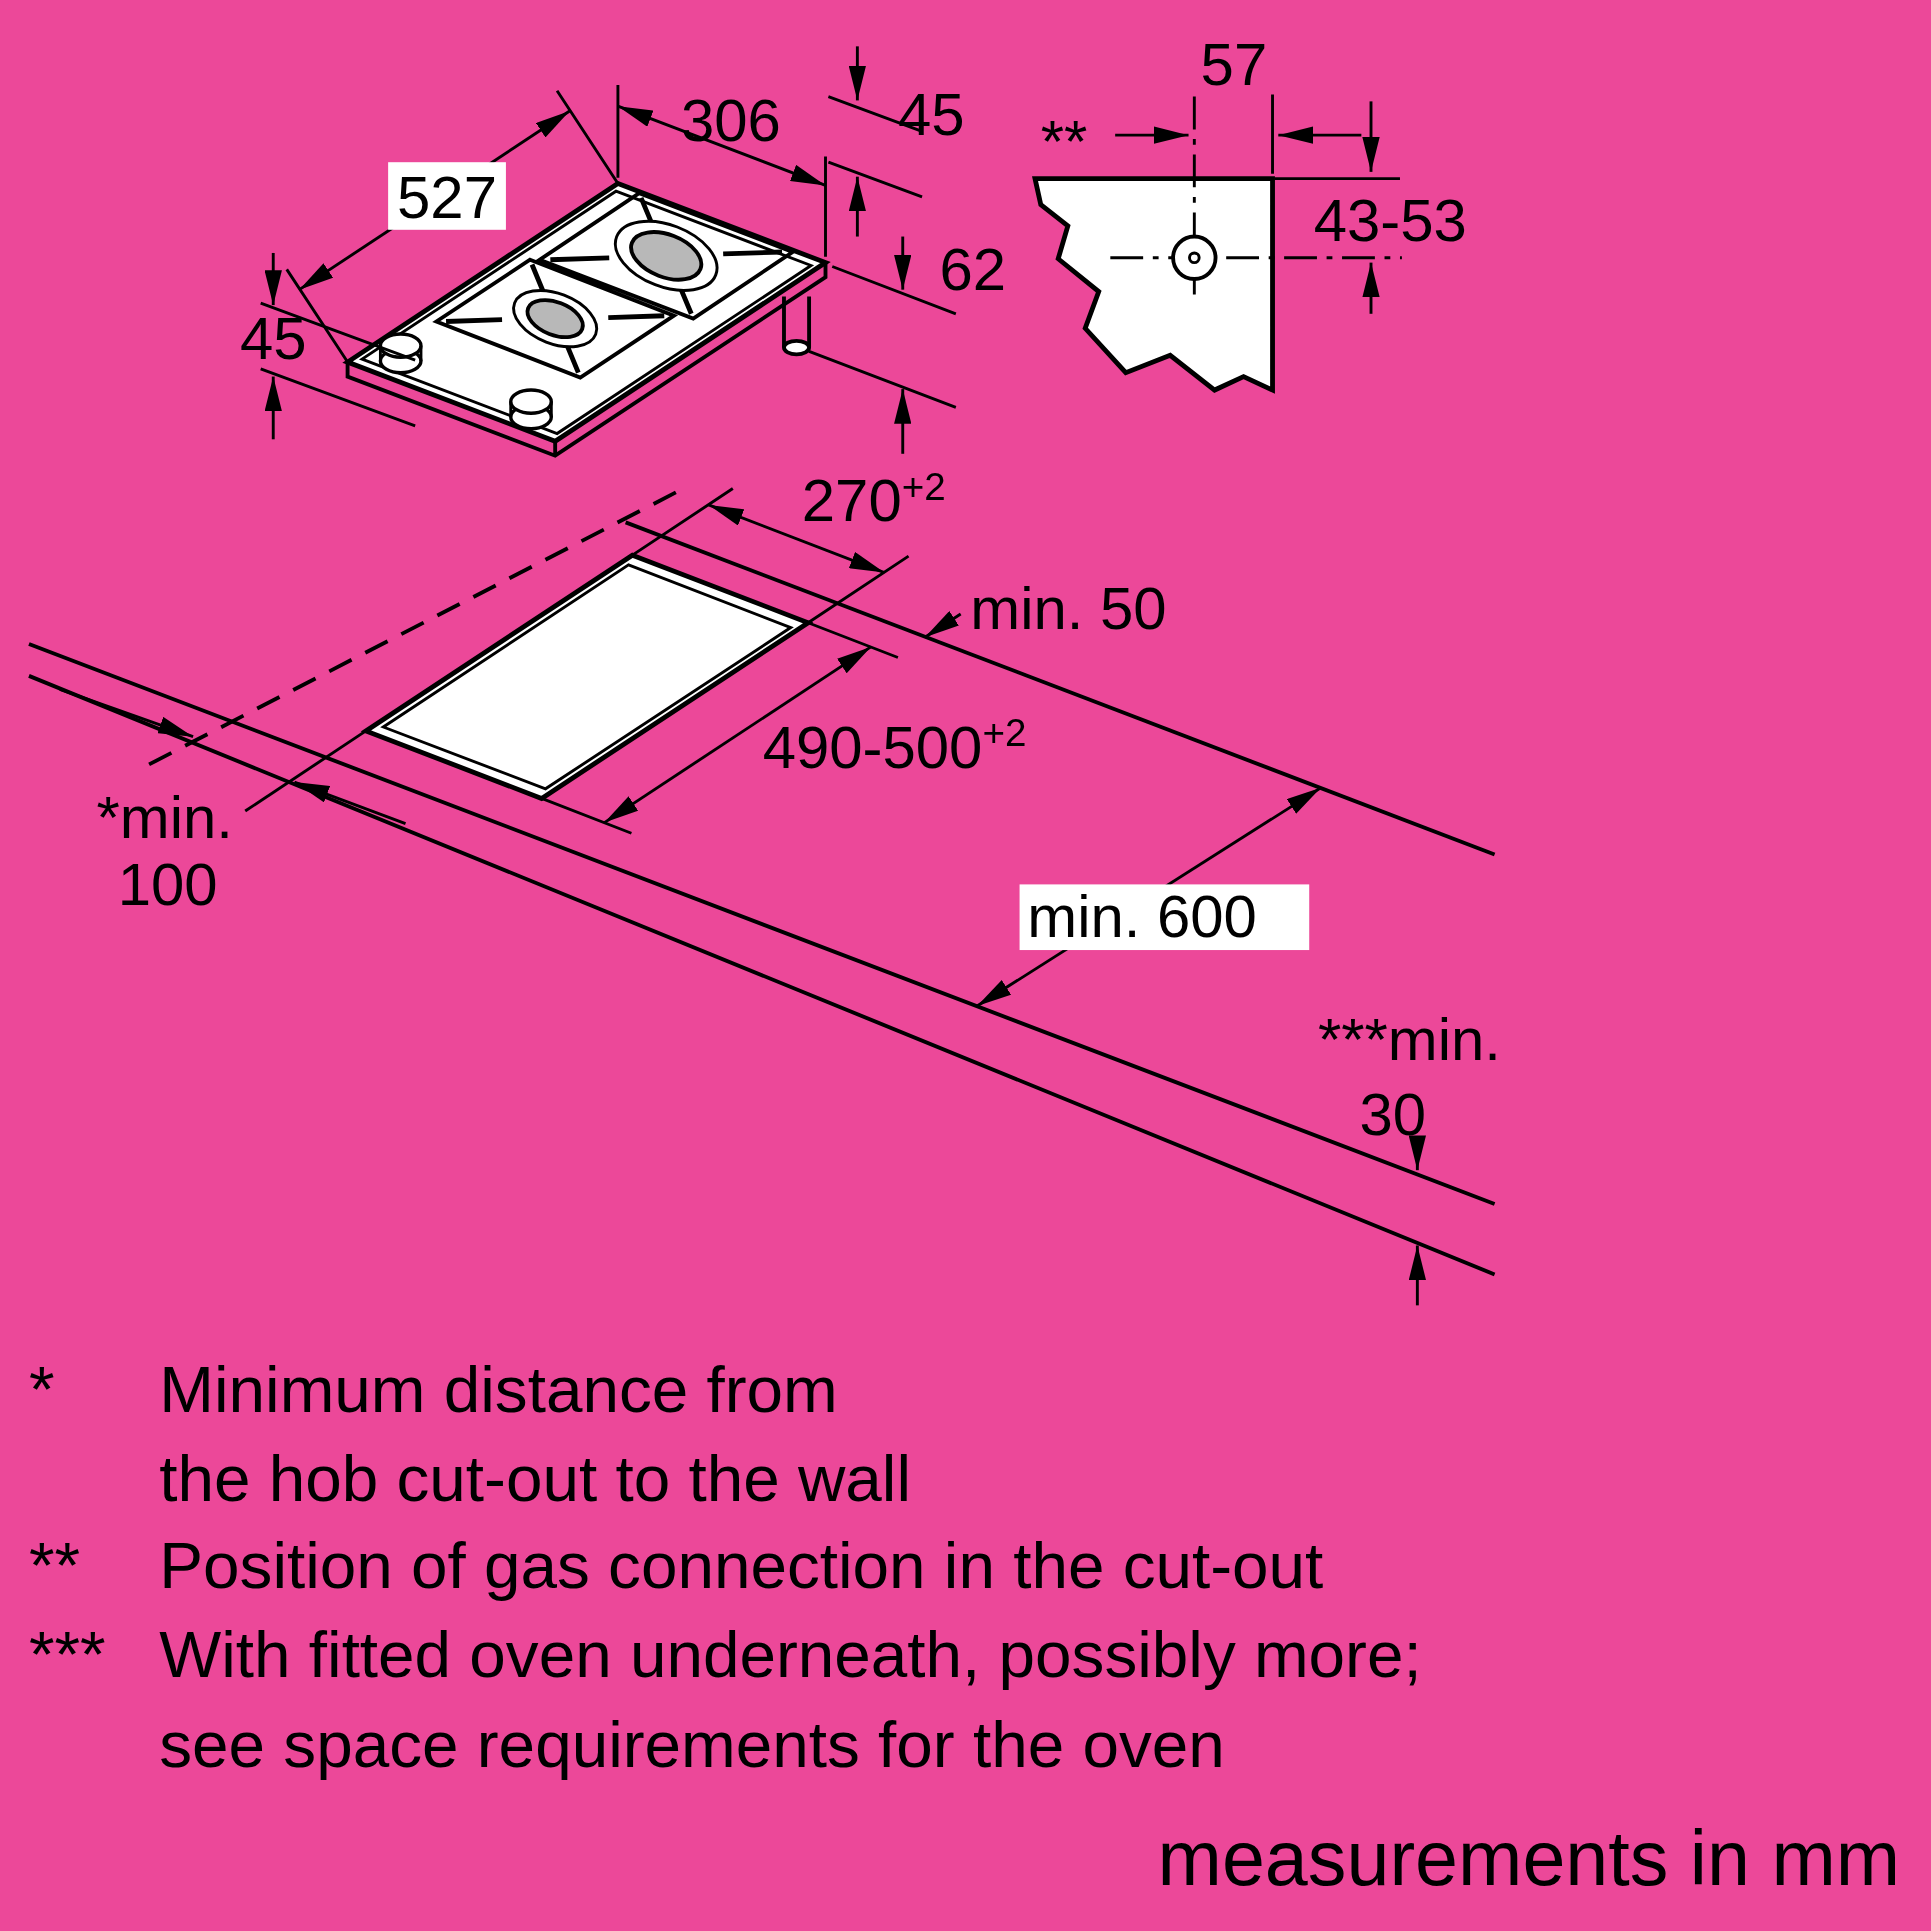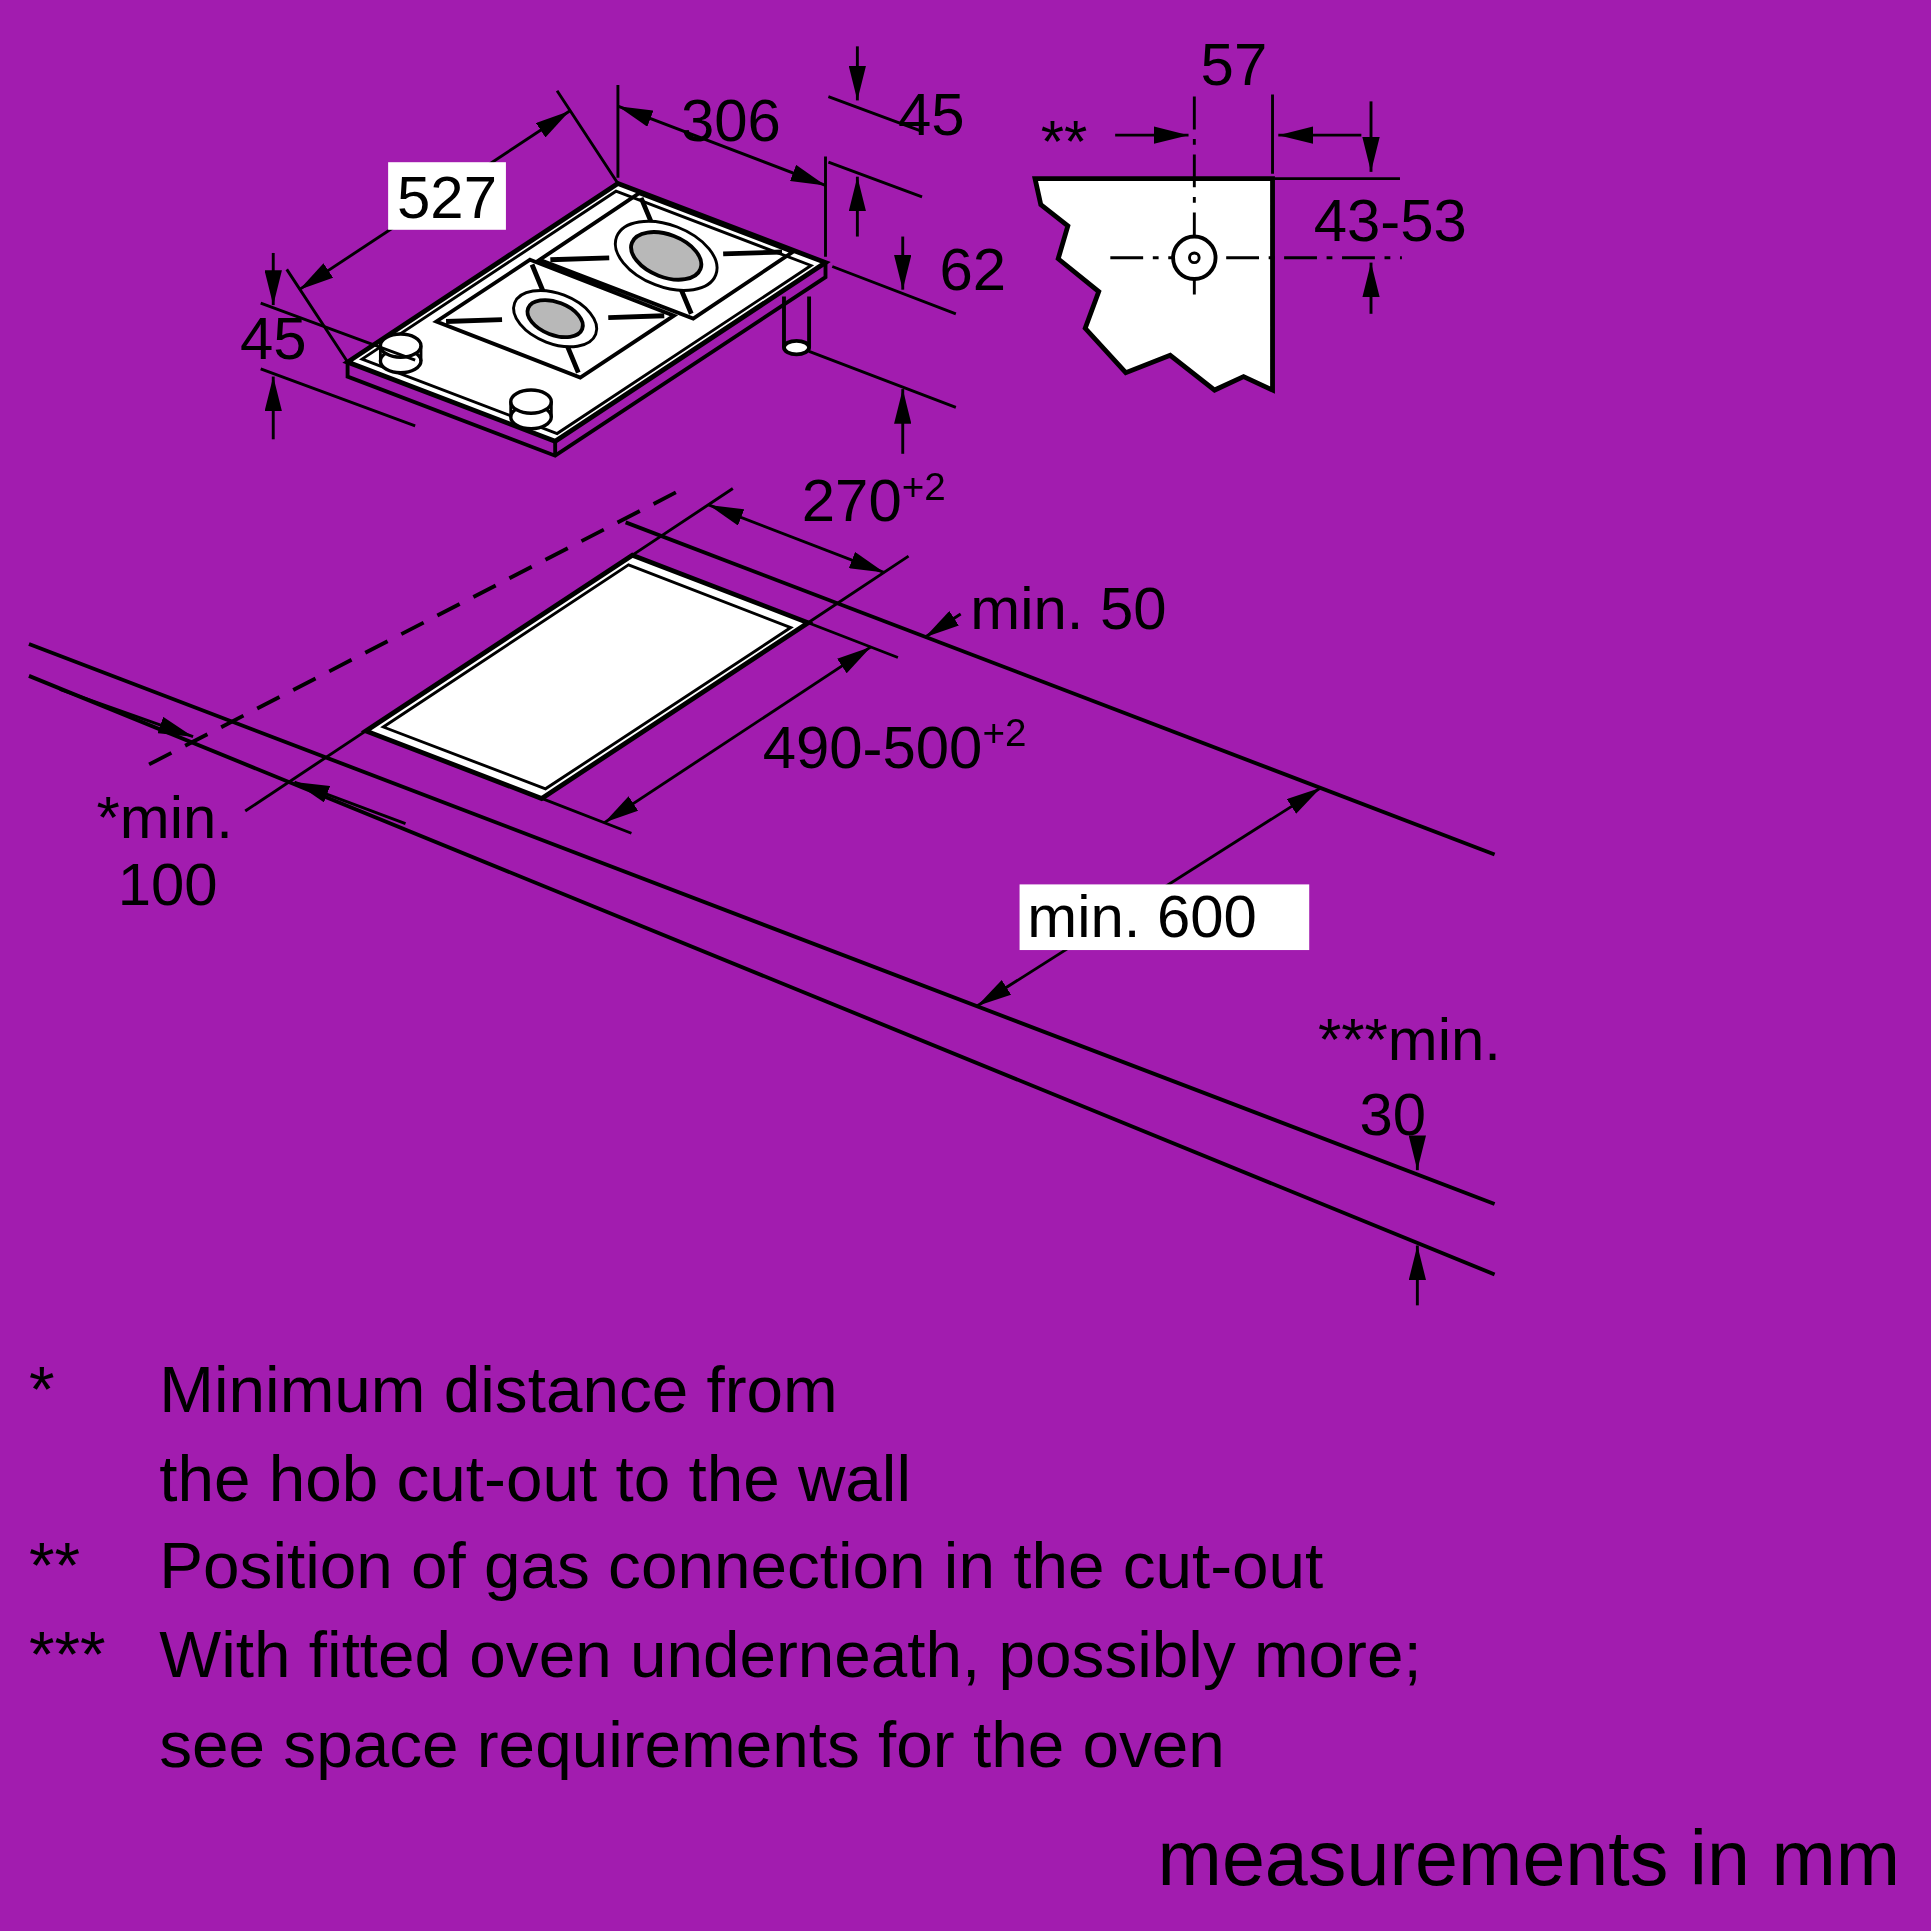--- a/index.html
+++ b/index.html
@@ -1,16 +1,16 @@
 <!DOCTYPE html>
 <html><head>
 <meta charset="utf-8">
 <style>
   html,body{margin:0;padding:0;background:#fff}
-  .stage{position:relative;width:1931px;height:1931px;background:#a21caf;overflow:hidden}
+  .stage{position:relative;width:1931px;height:1931px;background:#ec4899;overflow:hidden}
   svg{position:absolute;left:0;top:0}
   text{font-family:"Liberation Sans","DejaVu Sans",sans-serif;fill:#000}
   .dim{font-size:62px}
   .note{font-size:68px}
   .footer{font-size:80px}
   .sup{font-size:40px}
   .s3{stroke:#000;stroke-width:3;fill:none}
   .s4{stroke:#000;stroke-width:4;fill:none}
   .s5{stroke:#000;stroke-width:5;fill:none}
   .wfill{fill:#fff;stroke:#000}

